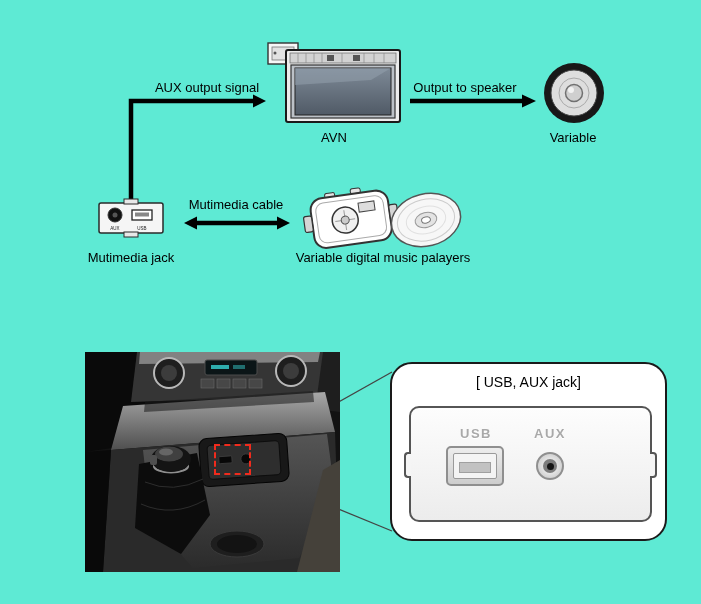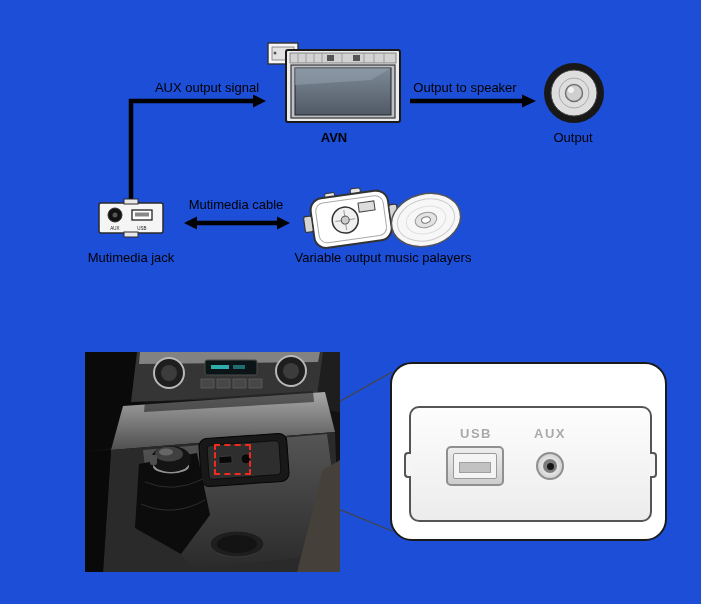--- a/index.html
+++ b/index.html
@@ -1,17 +1,17 @@
 <!DOCTYPE html>
 <html><head>
 <meta charset="utf-8">
 <style>
   html,body { margin:0; padding:0; background:#fff; }
   .canvas {
-    position:relative; width:701px; height:604px; background:#1d4ed8;
+    position:relative; width:701px; height:604px; background:#5eead4;
     font-family:"Liberation Sans",sans-serif; overflow:hidden;
   }
   .abs { position:absolute; }
   .lbl {
     position:absolute; font-size:13px; color:#000; text-align:center;
     line-height:15px; white-space:nowrap;
   }
   
   .photo {
     position:absolute; left:85px; top:352px; width:255px; height:220px;
@@ -111,36 +111,36 @@
         <line x1="111" y1="17" x2="111" y2="27"></line>
           <line x1="121" y1="17" x2="121" y2="27"></line>
       </g>
       <rect x="64" y="19" width="7" height="6" fill="#555"></rect>
       <rect x="90" y="19" width="7" height="6" fill="#555"></rect>
       <rect x="28" y="29" width="104" height="53" fill="#bcc1c7" stroke="#333" stroke-width="1.2"></rect>
       <rect x="32" y="32" width="96" height="47" fill="url(#scrG)" stroke="#222" stroke-width="1"></rect>
       <polygon points="32,32 128,32 108,44 32,49" fill="#93a0ad" opacity="0.55"></polygon>
     </g>
   </svg>
-  <div class="lbl" style="left:284px; top:130px; width:100px;font-weight:bold;">AVN</div>
+  <div class="lbl" style="left:284px; top:130px; width:100px;">AVN</div>
 
   <svg class="abs" style="left:408px; top:93px;" width="132" height="16">
     <line x1="2" y1="8" x2="114" y2="8" stroke="#000" stroke-width="4.5"></line>
     <polygon points="114,1.5 114,14.5 128,8" fill="#000"></polygon>
   </svg>
   <div class="lbl" style="left:394px; top:80px; width:142px;">Output to speaker</div>
 
   <svg class="abs" style="left:542px; top:61px;" width="64" height="64" viewBox="0 0 64 64">
     <circle cx="32" cy="32" r="30" fill="#181818"></circle>
     <circle cx="32" cy="32" r="23" fill="#dedede" stroke="#444" stroke-width="1"></circle>
     <circle cx="32" cy="32" r="15" fill="none" stroke="#aaa" stroke-width="1"></circle>
     <circle cx="32" cy="32" r="8.5" fill="#cfcfcf" stroke="#707070" stroke-width="1.5"></circle>
     <circle cx="29" cy="29" r="3" fill="#f2f2f2"></circle>
   </svg>
-  <div class="lbl" style="left:523px; top:130px; width:100px;">Output</div>
+  <div class="lbl" style="left:523px; top:130px; width:100px;">Variable</div>
 
   <svg class="abs" style="left:96px; top:196px;" width="70" height="46" viewBox="0 0 70 46">
     <rect x="3" y="7" width="64" height="30" rx="2" fill="#f5f5f5" stroke="#2a2a2a" stroke-width="1.5"></rect>
     <rect x="28" y="3" width="14" height="5" fill="#e8e8e8" stroke="#2a2a2a" stroke-width="1"></rect>
     <rect x="28" y="36" width="14" height="5" fill="#e8e8e8" stroke="#2a2a2a" stroke-width="1"></rect>
     <circle cx="19" cy="19" r="7" fill="#111" stroke="#333" stroke-width="1"></circle>
     <circle cx="19" cy="19" r="2.5" fill="#555"></circle>
     <rect x="36" y="14" width="20" height="10" fill="#fff" stroke="#222" stroke-width="1.3"></rect>
     <rect x="39" y="16.5" width="14" height="4" fill="#888"></rect>
     <text x="19" y="33.5" font-size="4.5" text-anchor="middle" fill="#222">AUX</text>
@@ -170,21 +170,21 @@
       <rect x="92" y="32" width="8" height="16" rx="2" fill="#d5d5d5" stroke="#333" stroke-width="1.2"></rect>
     </g>
     <g transform="rotate(-14 128 42)">
       <ellipse cx="128" cy="42" rx="35" ry="26" fill="#f7f7f7" stroke="#555" stroke-width="1.5"></ellipse>
       <ellipse cx="128" cy="42" rx="29" ry="20.5" fill="none" stroke="#ccc" stroke-width="1"></ellipse>
       <ellipse cx="128" cy="42" rx="20" ry="13.5" fill="none" stroke="#e0e0e0" stroke-width="1"></ellipse>
       <ellipse cx="128" cy="42" rx="11" ry="7.5" fill="#e3e3e3" stroke="#999" stroke-width="1"></ellipse>
       <ellipse cx="128" cy="42" rx="4.5" ry="3" fill="#fff" stroke="#777" stroke-width="1"></ellipse>
     </g>
   </svg>
-  <div class="lbl" style="left:288px; top:250px; width:190px;">Variable output music palayers</div>
+  <div class="lbl" style="left:288px; top:250px; width:190px;">Variable digital music palayers</div>
 
   <svg class="abs" style="left:0; top:0;" width="701" height="604" pointer-events="none">
     <line x1="253" y1="450" x2="392" y2="372" stroke="#444" stroke-width="1.3"></line>
     <line x1="253" y1="474" x2="392" y2="531" stroke="#444" stroke-width="1.3"></line>
   </svg>
 
   <div class="photo">
     <svg width="255" height="220" viewBox="0 0 255 220">
       <defs>
         <linearGradient id="silverG" x1="0" y1="0" x2="0" y2="1">
@@ -238,20 +238,21 @@
         <ellipse cx="86" cy="107" rx="20" ry="13" fill="#141414"></ellipse>
         <ellipse cx="84" cy="102" rx="14" ry="7.5" fill="#404040"></ellipse>
         <ellipse cx="81" cy="100" rx="7" ry="3.5" fill="#666"></ellipse>
         <rect x="65" y="103" width="7" height="10" rx="2" fill="#4f4f4f"></rect>
       </g>
     </svg>
     <div class="red-dash" style="border-color: rgb(240, 43, 29);"></div>
   </div>
 
   <div class="callout">
+    <div class="callout-title">[ USB, AUX jack]</div>
     <div class="faceplate">
       <div class="notch-l"></div>
       <div class="notch-r"></div>
       <div class="port-label" style="left:34px; width:62px;">USB</div>
       <div class="port-label" style="left:109px; width:60px;">AUX</div>
       <div class="usb-port">
         <div class="usb-cavity">
           <div class="usb-tab"></div>
         </div>
       </div>

